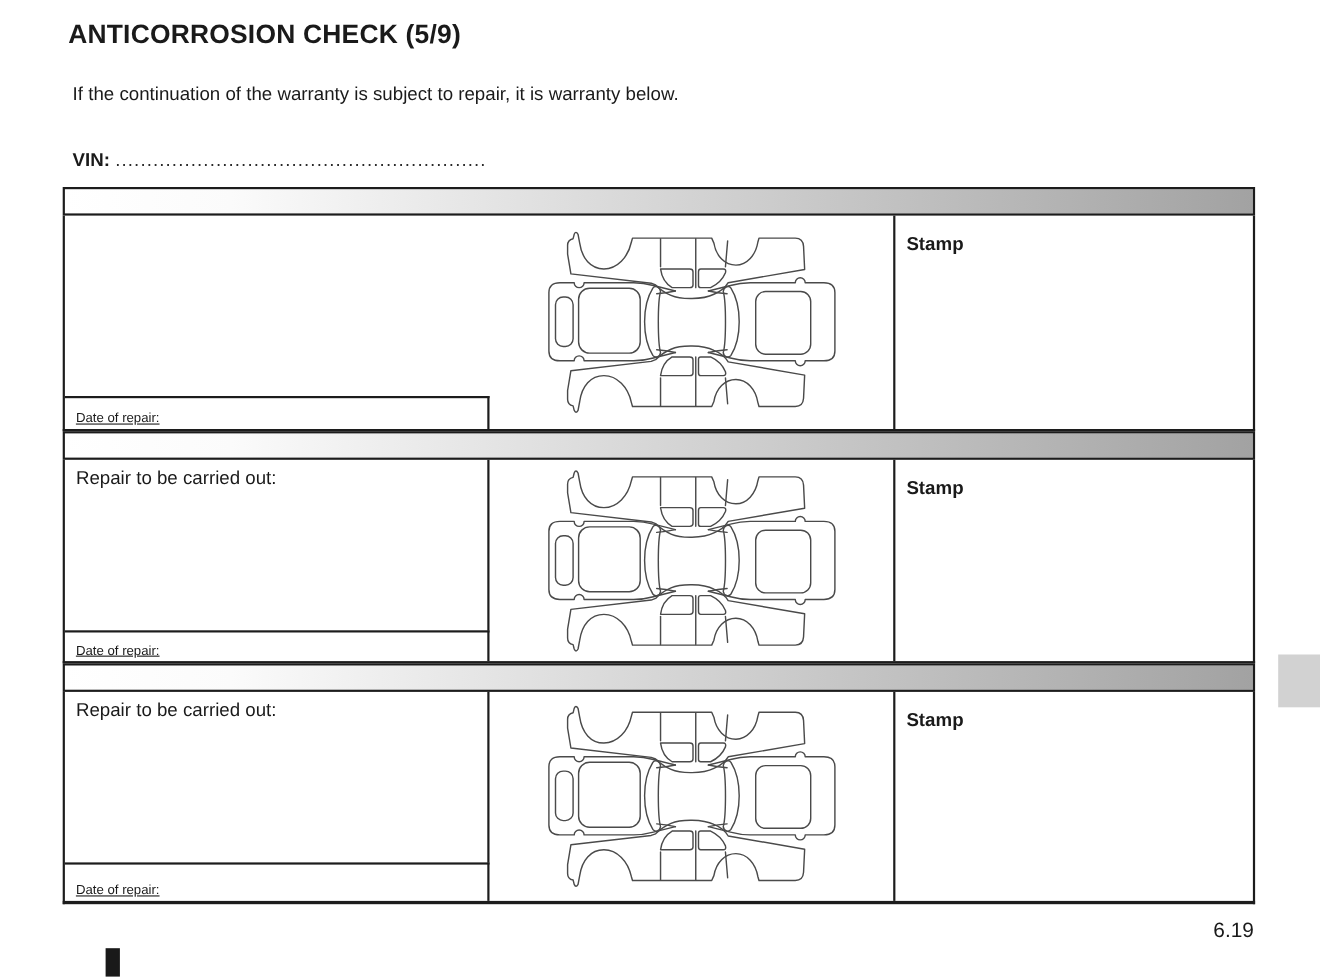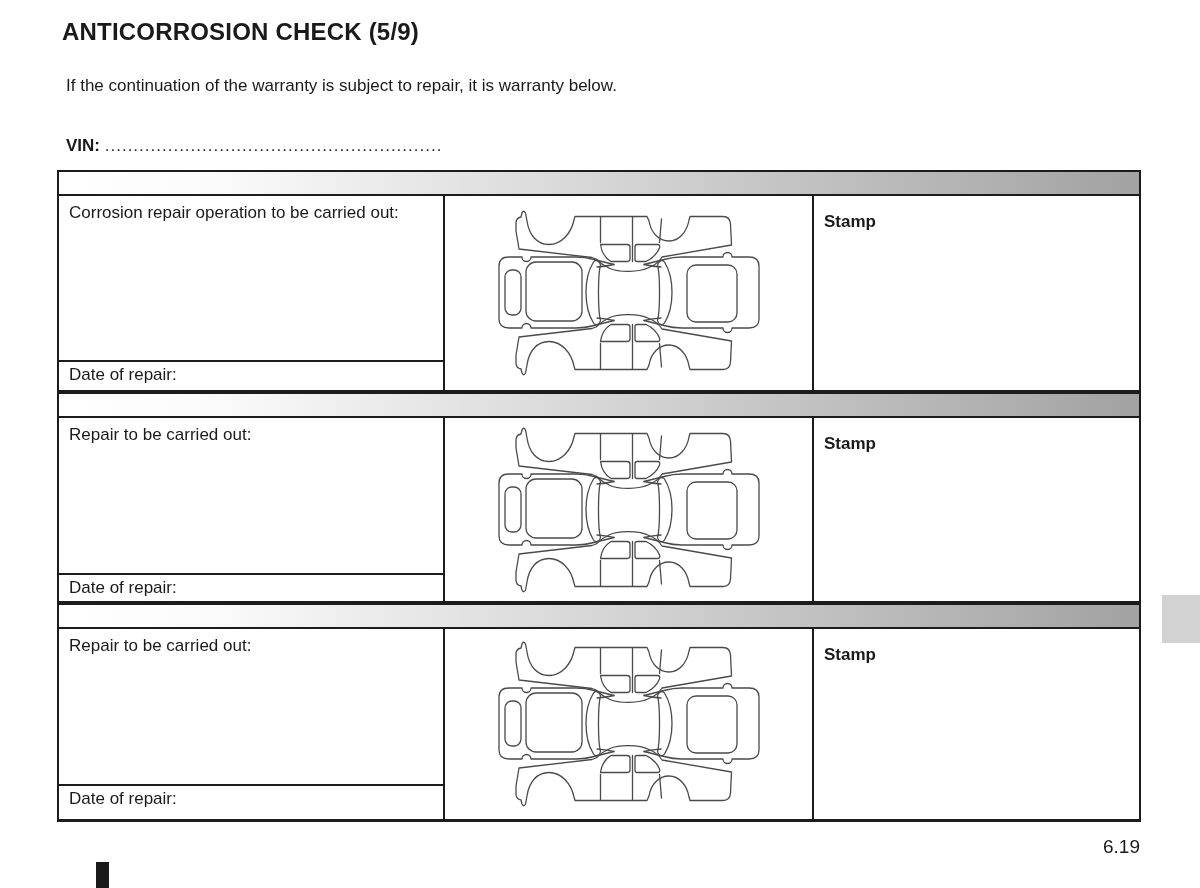--- a/index.html
+++ b/index.html
@@ -36,21 +36,21 @@
     border-top:none;border-bottom:none;
     position:relative;
   }
   .group.g1{height:196px;grid-template-rows:1fr 30px;border-bottom:2px solid var(--c-table-border);}
   .group.g2{height:185px;grid-template-rows:1fr 28px;border-bottom:2px solid var(--c-table-border);}
   .group.g3{height:193px;grid-template-rows:1fr 35px;border-bottom:3px solid var(--c-table-border);}
   .cell{border-right:2px solid var(--c-table-border);}
   .op-cell{grid-column:1;grid-row:1;padding:6px 10px;font-size:17px;line-height:1.25;}
   .op-cell .op-text{display:block;max-width:345px;}
   .date-cell{grid-column:1;grid-row:2;border-top:2px solid var(--c-table-border);
-    padding:3px 10px;font-size:17px;display:flex;align-items:flex-start;}
+    padding:3px 10px;font-size:12px;display:flex;align-items:flex-end;text-decoration:underline;}
   .diagram-cell{grid-column:2;grid-row:1 / span 2;display:flex;align-items:center;justify-content:center;}
   .stamp-cell{grid-column:3;grid-row:1 / span 2;border-right:none;padding:16px 10px;font-size:17px;font-weight:bold;}
   .diagram-svg{width:266px;height:172px;display:block;}
   .diagram-svg *{vector-effect:none;}
 
   .page-number{position:absolute;right:60px;top:836px;font-size:19px;}
   .section-tab{position:absolute;right:0;top:595px;width:38px;height:48px;background:var(--c-tab-marker);}
   .print-mark{position:absolute;left:96px;top:862px;width:13px;height:26px;background:#191919;}
   svg.defs-holder{position:absolute;width:0;height:0;overflow:hidden;}
 </style>
@@ -113,23 +113,20 @@
 </svg>
 
 <h1 class="page-title">ANTICORROSION CHECK (5/9)</h1>
 <p class="intro-text">If the continuation of the warranty is subject to repair, it is warranty below.</p>
 <p class="vin-line"><span class="vin-label">VIN:</span> <span class="vin-dots">...........................................................</span></p>
 
 <div class="warranty-table">
 
   <div class="gradient-bar"></div>
   <div class="group g1">
-    <div class="cell op-cell">
-      <span class="op-text">Corrosion repair operation to be carried out:</span>
-    </div>
     <div class="cell diagram-cell">
       <svg class="diagram-svg" viewBox="0 0 264 172">
           <use href="#carDiagram"></use>
         </svg>
     </div>
     <div class="cell stamp-cell">
       <span>Stamp</span>
     </div>
     <div class="cell date-cell">
       <span>Date of repair:</span>

